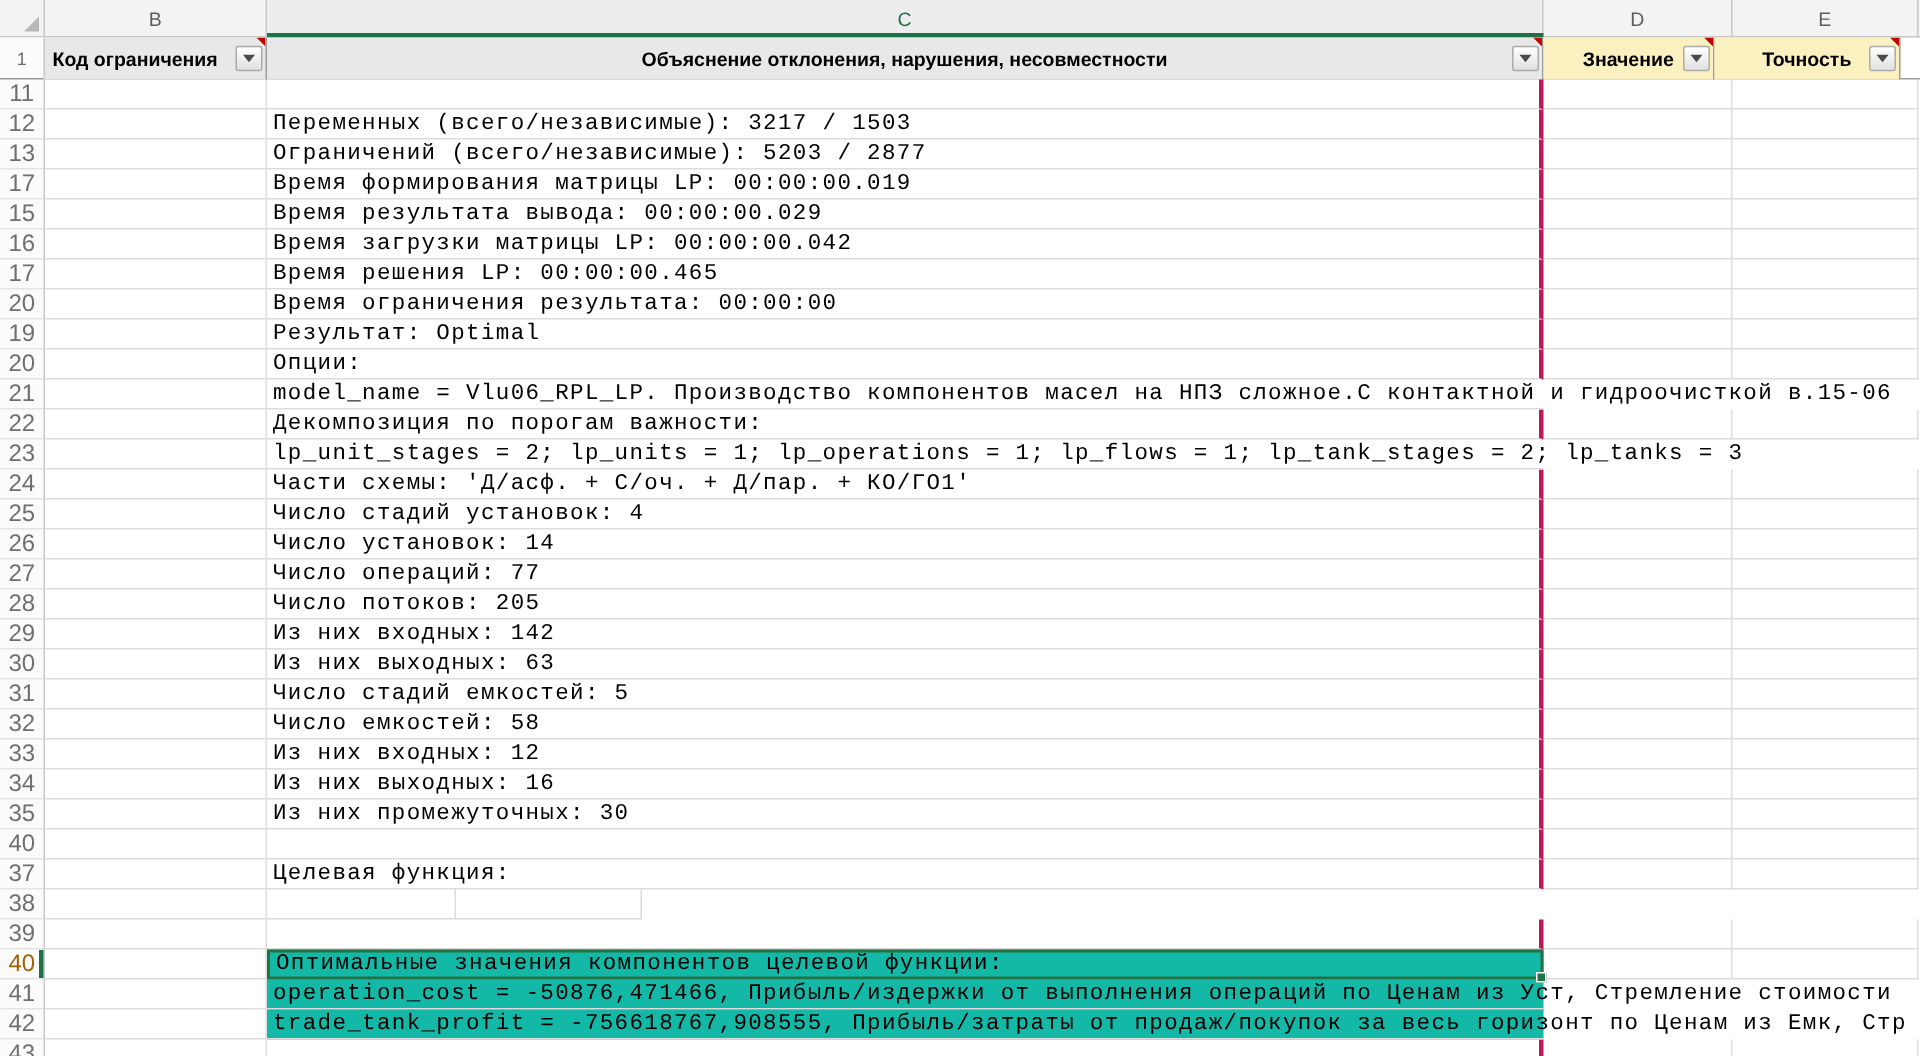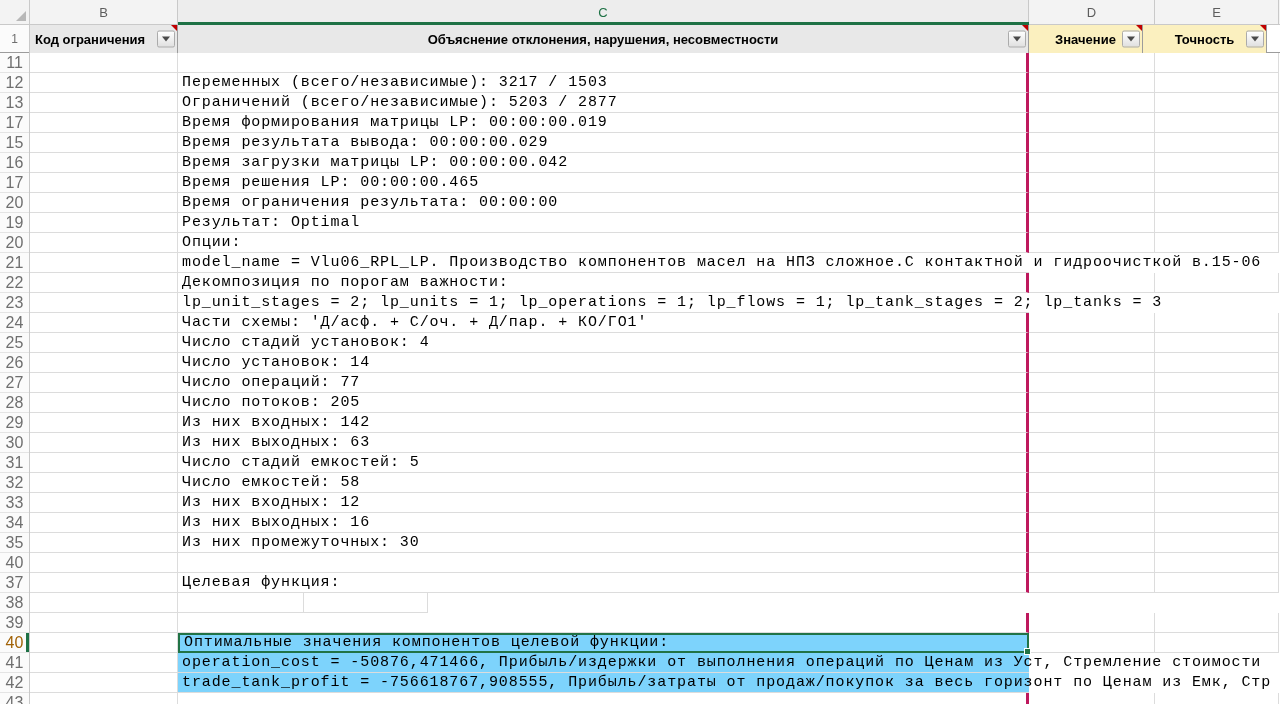--- a/index.html
+++ b/index.html
@@ -54,21 +54,21 @@
   
   .row { display:flex; height:20px; }
   .cell { height:20px; border-bottom:1px solid #DCDCDC; }
   .bcol { width:148px; border-right:1px solid #DCDCDC; flex:none; }
   .ccol { width:851px; border-right:3px solid #be185d; flex:none; position:relative;
           font-family:"Liberation Mono","DejaVu Sans Mono",monospace; font-size:15px;
           letter-spacing:0.9px; line-height:19px; white-space:pre; color:#000; padding-left:4px; }
   .dcol { width:126px; border-right:1px solid #DCDCDC; flex:none; }
   .ecol { width:124px; border-right:1px solid #DCDCDC; flex:none; }
   .ccol.ovf { border-right:none; z-index:2; }
-  .ccol.hl { background:#7dd3fc; }
+  .ccol.hl { background:#14b8a6; }
   .ccol.sel { border:2px solid #217346; border-bottom:2px solid #217346; z-index:3; line-height:16px; }
   .ctext { display:inline-block; }
   .handle { position:absolute; right:-4px; bottom:-4px; width:7px; height:7px;
             background:#217346; border:1px solid #fff; }
 </style>
 </head>
 <body>
 
 <div class="stage">
 

